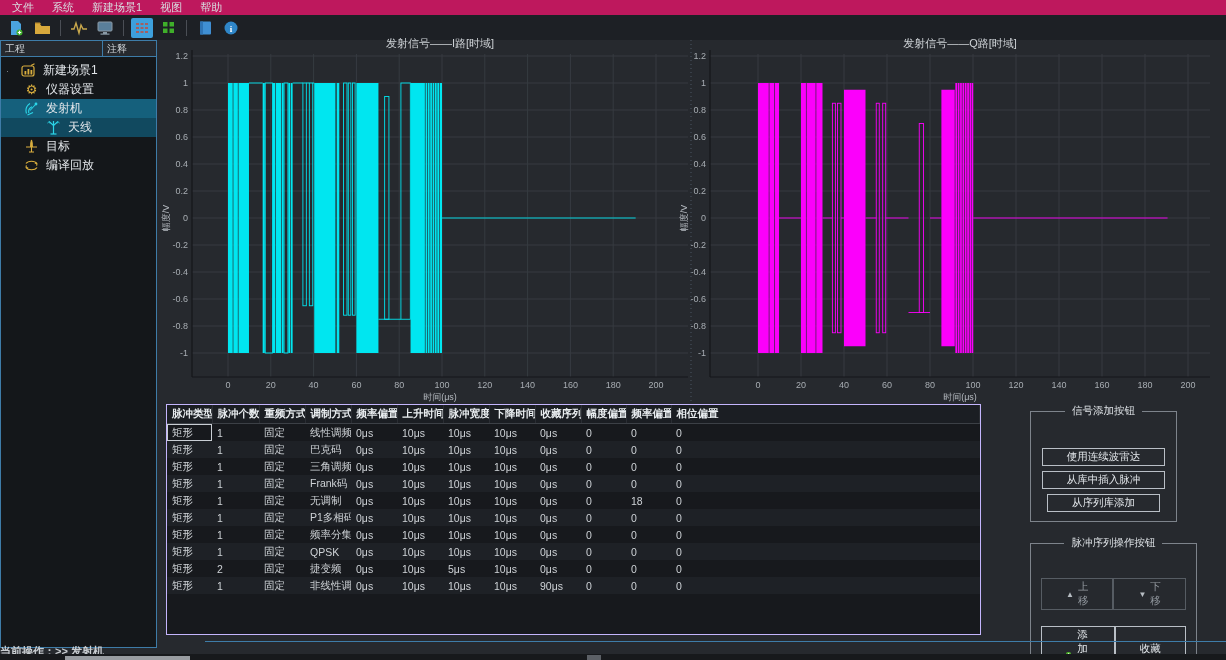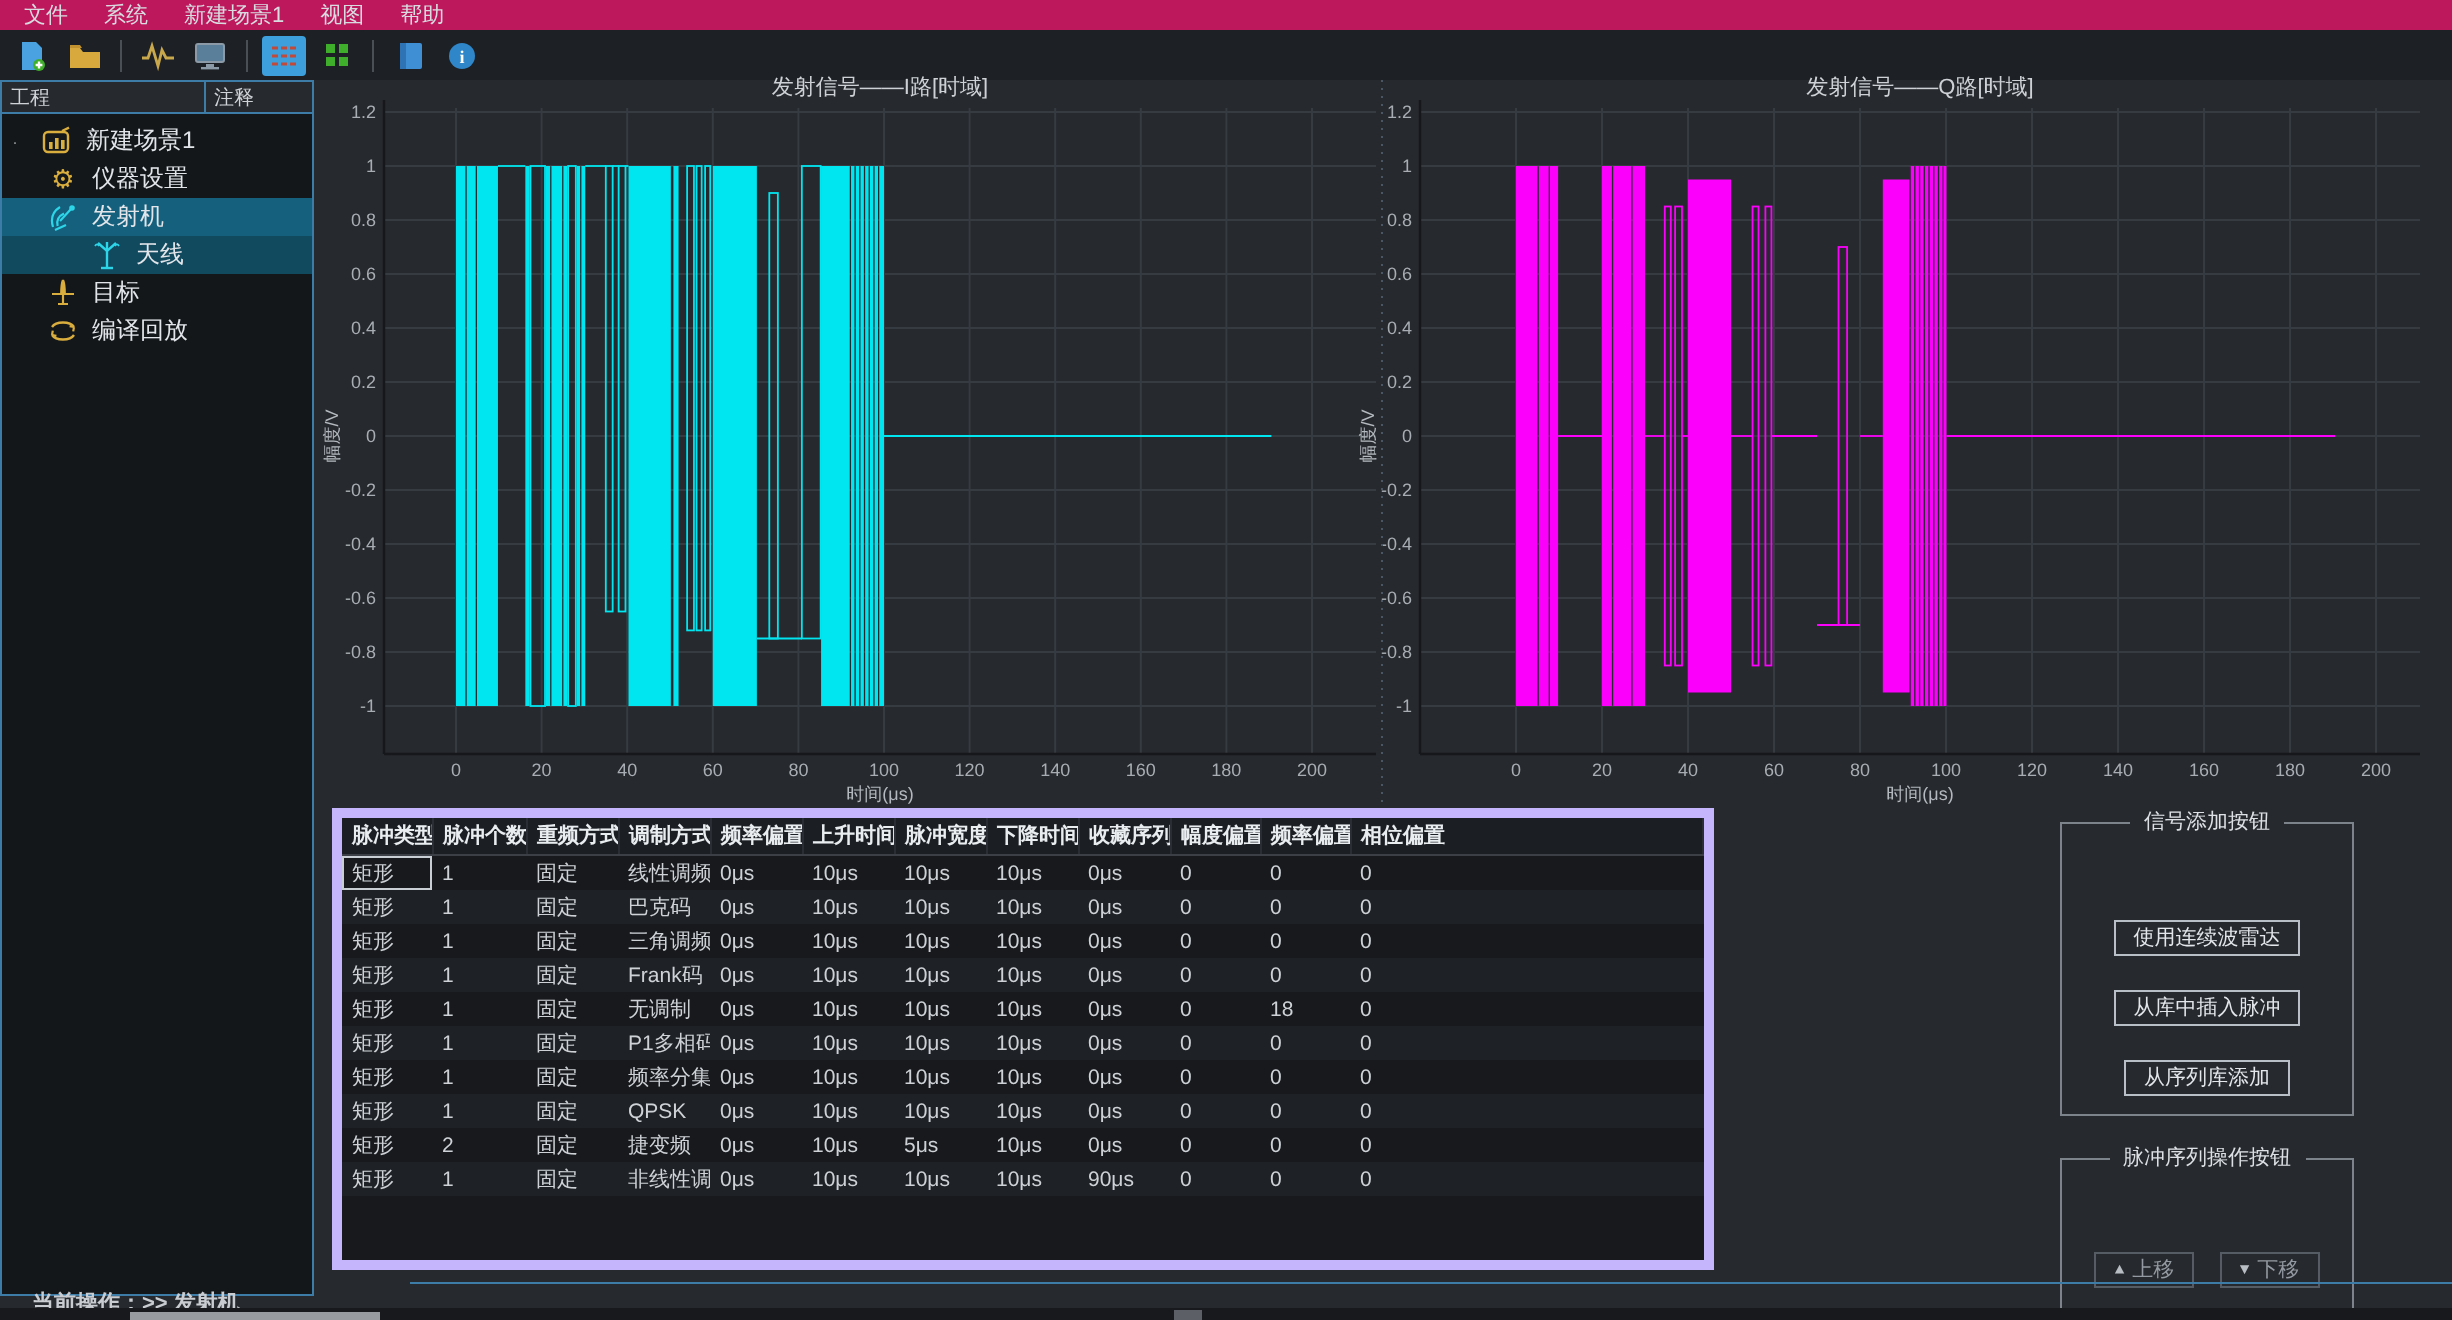--- a/index.html
+++ b/index.html
@@ -32,54 +32,54 @@
   .tree-row.sel2{background:#11495f;padding-left:44px;}
   .ticon{width:17px;text-align:center;flex:0 0 17px;line-height:0;}
   .gly-y{color:#d9ae3e;font-size:13px;line-height:13px;}
   .expander{color:#8a8e93;font-size:9px;width:8px;display:inline-block;}
 
   
   #charts-svg{position:absolute;left:159px;top:36px;}
   #charts-svg text{font-family:"Liberation Sans",sans-serif;}
 
   
-  #table-panel{position:absolute;left:166px;top:404px;width:691px;height:231px;
-               border:5px solid #c4b5fd;background:#17191d;box-sizing:border-box;overflow:hidden;}
+  #table-panel{position:absolute;left:166px;top:404px;width:815px;height:231px;
+               border:1px solid #c4b5fd;background:#17191d;box-sizing:border-box;overflow:hidden;}
   #pulse-table{width:100%;border-collapse:collapse;table-layout:fixed;font-size:10.5px;}
   #pulse-table th{background:#1b1e23;color:#e9edf0;font-weight:bold;text-align:left;
                   padding:2px 5px;border-bottom:1px solid #3c4046;border-right:1px solid #2a2d33;
                   white-space:nowrap;overflow:hidden;}
   #pulse-table td{color:#ced2d6;padding:1.5px 5px;white-space:nowrap;overflow:hidden;}
   #pulse-table tr:nth-child(odd) td{background:#17191d;}
   #pulse-table tr:nth-child(even) td{background:#1e2126;}
   .cell-selected{outline:1px solid #c9ced4;outline-offset:-1px;}
 
   
   #right-panel{position:absolute;left:1030px;top:404px;width:147px;}
   fieldset{border:1px solid #7d838b;margin:0 0 14px 0;padding:6px 0 9px 0;background:transparent;}
   fieldset legend{margin:16px auto;padding:0 7px;font-size:10.5px;color:#dde1e5;}
   .btn-col{display:flex;flex-direction:column;align-items:center;gap:5px;margin-top:8px;}
   .btn{background:#26292e;border:1px solid #b9bfc6;color:#e3e7eb;font-size:10.5px;
-       padding:1px 9px;font-family:Liberation Mono, monospace;display:inline-flex;align-items:center;gap:4px;
-       justify-content:center;cursor:default;margin-top:12px;}
+       padding:1px 24px;font-family:Liberation Sans, sans-serif;display:inline-flex;align-items:center;gap:4px;
+       justify-content:center;cursor:default;}
   .btn-grid{display:grid;grid-template-columns:1fr 1fr;justify-items:center;
             padding:0 10px;margin-top:10px;}
   .btn.dim{border-color:#565c63;color:#949aa1;}
   .btn.disabled{border-color:#32363c;color:#5a6067;}
   .arrow-ico{font-size:8px;color:#b7bdc3;}
   .dot-ico{font-size:8px;color:#3c4046;}
   .plus-ico{width:9px;height:9px;background:#4db32a;border-radius:2px;color:#fff;font-size:9px;
             line-height:8px;text-align:center;display:inline-block;font-weight:bold;}
   .g2-r1{margin-top:6px;}
   .g2-r2{margin-top:22px;}
   .g2-r3{margin-top:16px;margin-bottom:8px;}
 
   
   #statusbar{position:absolute;left:0;top:644px;width:100%;height:10px;
-             font-size:11px;font-weight:bold;color:#c9cdd1;padding-left:16px;box-sizing:border-box;}
+             font-size:11px;font-weight:bold;color:#c9cdd1;padding-left:0;box-sizing:border-box;}
   #bottom-strip{position:absolute;left:0;top:654px;width:100%;height:6px;background:#17191c;}
   #bottom-pill{position:absolute;left:65px;top:656px;width:125px;height:4px;background:#989ca1;}
   #bottom-chip{position:absolute;left:587px;top:655px;width:14px;height:5px;background:#5c6066;}
   #main-bottom-border{position:absolute;left:205px;top:641px;width:1021px;height:0;border-top:1px solid #3e7ca8;}
 </style>
 </head>
 <body>
 
 <div id="app">
 

